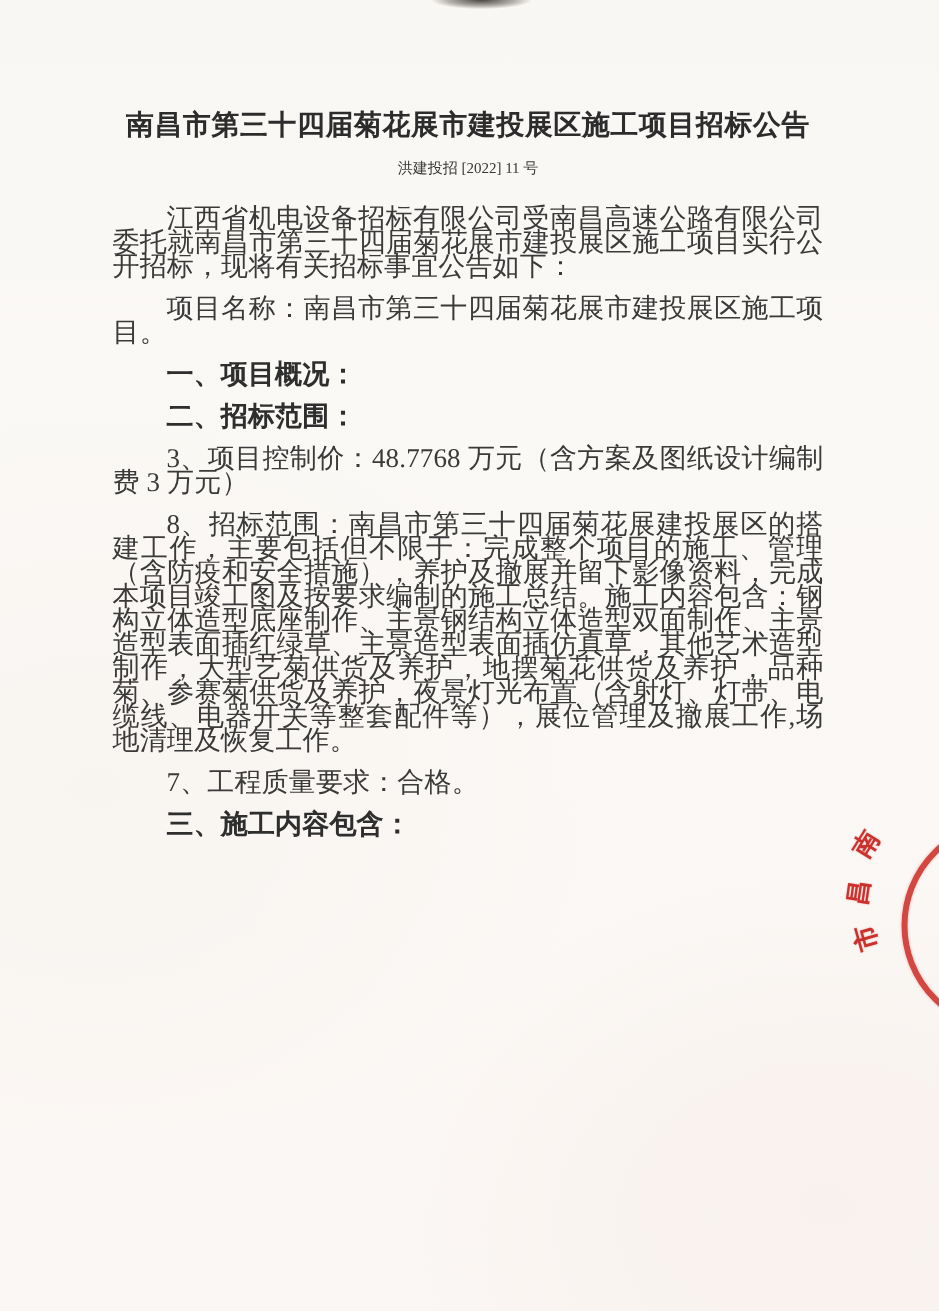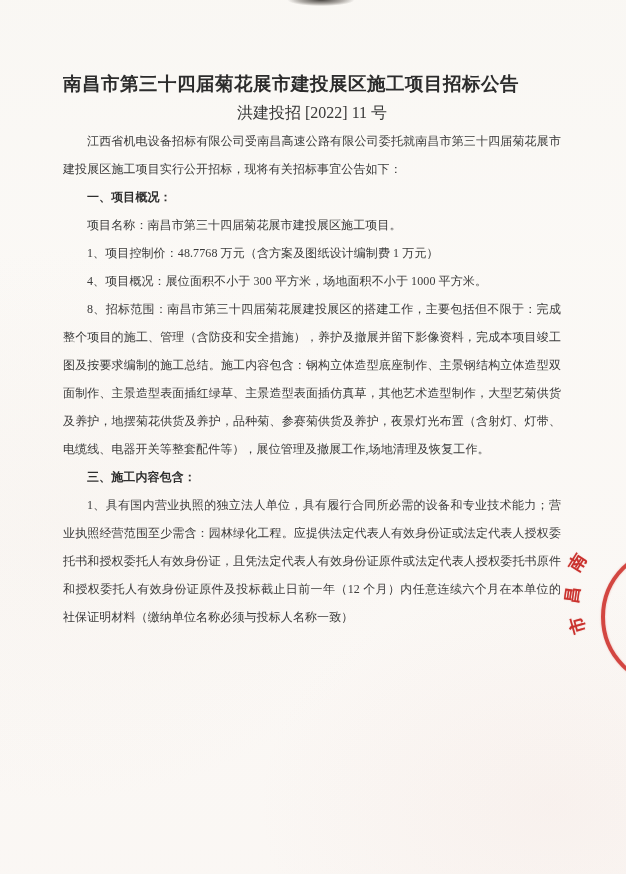--- a/index.html
+++ b/index.html
@@ -35,36 +35,37 @@
   .content {
     position: absolute;
     left: 63px;
     top: 72px;
     width: 498px;
     color: #3a3a3a;
   }
   .doc-title {
     font-size: 18.5px;
     font-weight: bold;
+    text-align: center;
     letter-spacing: 0.5px;
     color: #2c2c2c;
     margin: 0 0 7px 0;
     line-height: 24px;
   }
   .doc-number {
-    font-size: 16px;
+    font-size: 10px;
     text-align: center;
-    margin: 0 0 4px 0;
+    margin: 0 0 14px 0;
     line-height: 20px;
     color: #383838;
   }
   .paragraphs .para {
-    margin: 0;
-    font-size: 12px;
-    line-height: 28px;
+    margin: 12px;
+    font-size: 18px;
+    line-height: 16px;
     text-align: justify;
     text-indent: 2em;
     letter-spacing: 0.1px;
     word-break: break-all;
   }
   .paragraphs .para.bold {
     font-weight: bold;
     color: #2e2e2e;
   }
   
@@ -95,27 +96,27 @@
 
 <div class="page">
 
   <div class="scan-smudge"></div>
 
   <div class="content">
     <h1 class="doc-title">南昌市第三十四届菊花展市建投展区施工项目招标公告</h1>
     <div class="doc-number">洪建投招 [2022] 11 号</div>
     <div class="paragraphs">
         <p class="para">江西省机电设备招标有限公司受南昌高速公路有限公司委托就南昌市第三十四届菊花展市建投展区施工项目实行公开招标，现将有关招标事宜公告如下：</p>
+        <p class="para">项目名称：南昌市第三十四届菊花展市建投展区施工项目。</p>
         <p class="para bold">一、项目概况：</p>
-        <p class="para">项目名称：南昌市第三十四届菊花展市建投展区施工项目。</p>
-        <p class="para">1、项目控制价：48.7768 万元（含方案及图纸设计编制费 1 万元）</p>
-        <p class="para">4、项目概况：展位面积不小于 300 平方米，场地面积不小于 1000 平方米。</p>
+        <p class="para bold">二、招标范围：</p>
+        <p class="para">3、项目控制价：48.7768 万元（含方案及图纸设计编制费 3 万元）</p>
         <p class="para">8、招标范围：南昌市第三十四届菊花展建投展区的搭建工作，主要包括但不限于：完成整个项目的施工、管理（含防疫和安全措施），养护及撤展并留下影像资料，完成本项目竣工图及按要求编制的施工总结。施工内容包含：钢构立体造型底座制作、主景钢结构立体造型双面制作、主景造型表面插红绿草、主景造型表面插仿真草，其他艺术造型制作，大型艺菊供货及养护，地摆菊花供货及养护，品种菊、参赛菊供货及养护，夜景灯光布置（含射灯、灯带、电缆线、电器开关等整套配件等），展位管理及撤展工作,场地清理及恢复工作。</p>
+        <p class="para">7、工程质量要求：合格。</p>
         <p class="para bold">三、施工内容包含：</p>
-        <p class="para">1、具有国内营业执照的独立法人单位，具有履行合同所必需的设备和专业技术能力；营业执照经营范围至少需含：园林绿化工程。应提供法定代表人有效身份证或法定代表人授权委托书和授权委托人有效身份证，且凭法定代表人有效身份证原件或法定代表人授权委托书原件和授权委托人有效身份证原件及投标截止日前一年（12 个月）内任意连续六个月在本单位的社保证明材料（缴纳单位名称必须与投标人名称一致）</p>
       </div>
   </div>
 
   <div class="seal-circle"></div>
   <div id="seal-chars">
       <div class="seal-char" style="left: 567px; top: 552px; transform: rotate(-58deg);">南</div>
       <div class="seal-char" style="left: 562px; top: 584px; transform: rotate(-82deg);">昌</div>
       <div class="seal-char" style="left: 567px; top: 614px; transform: rotate(-106deg);">市</div>
     </div>
 

